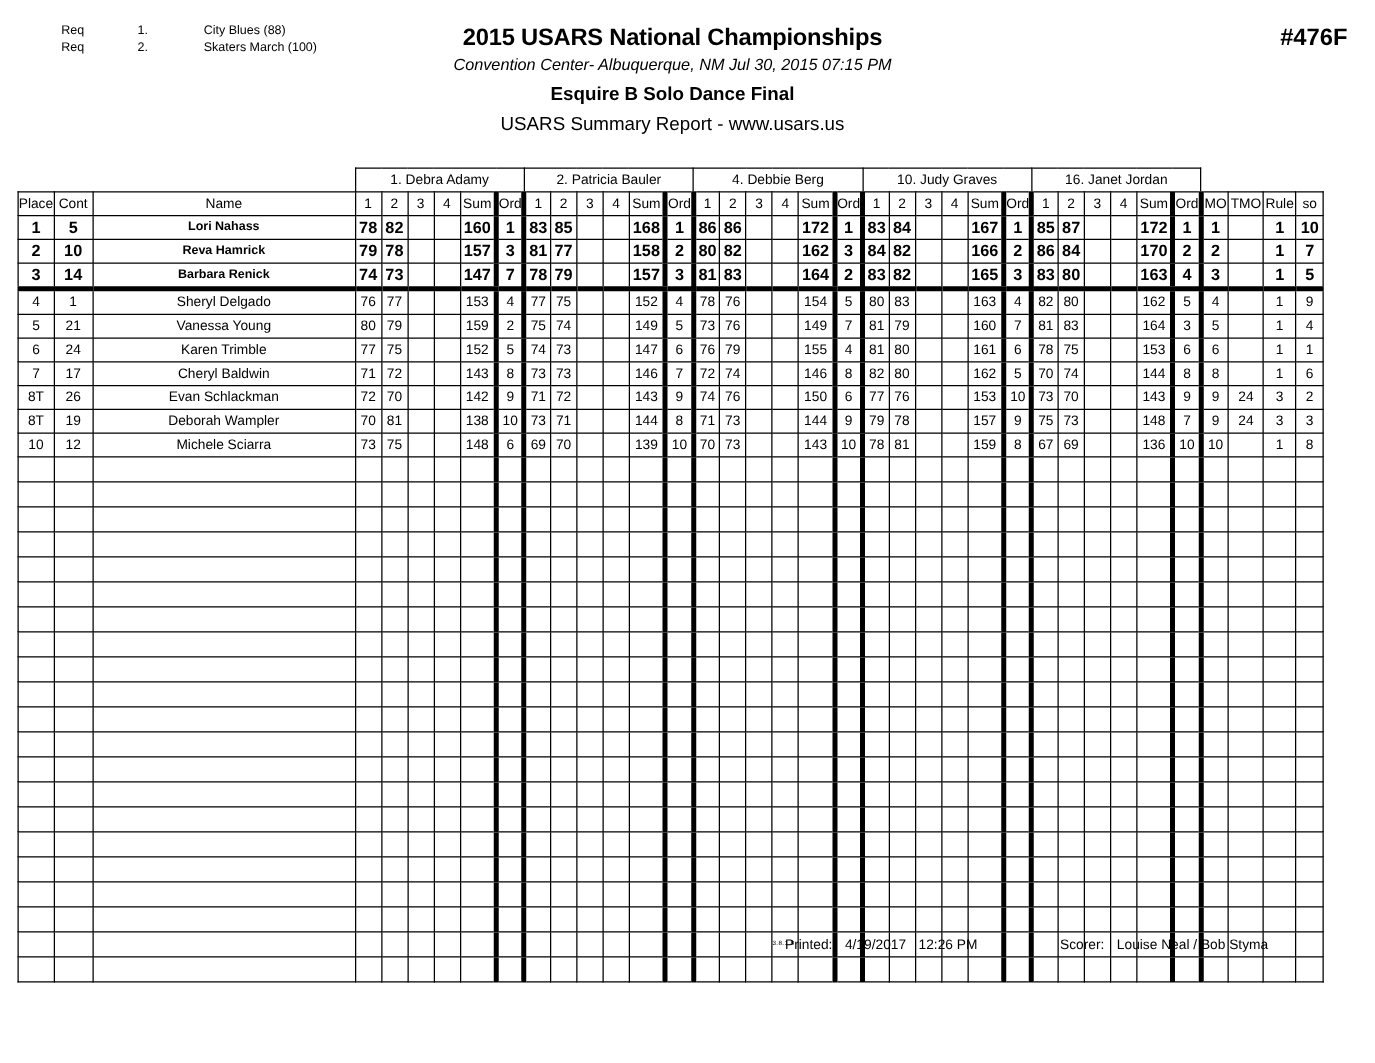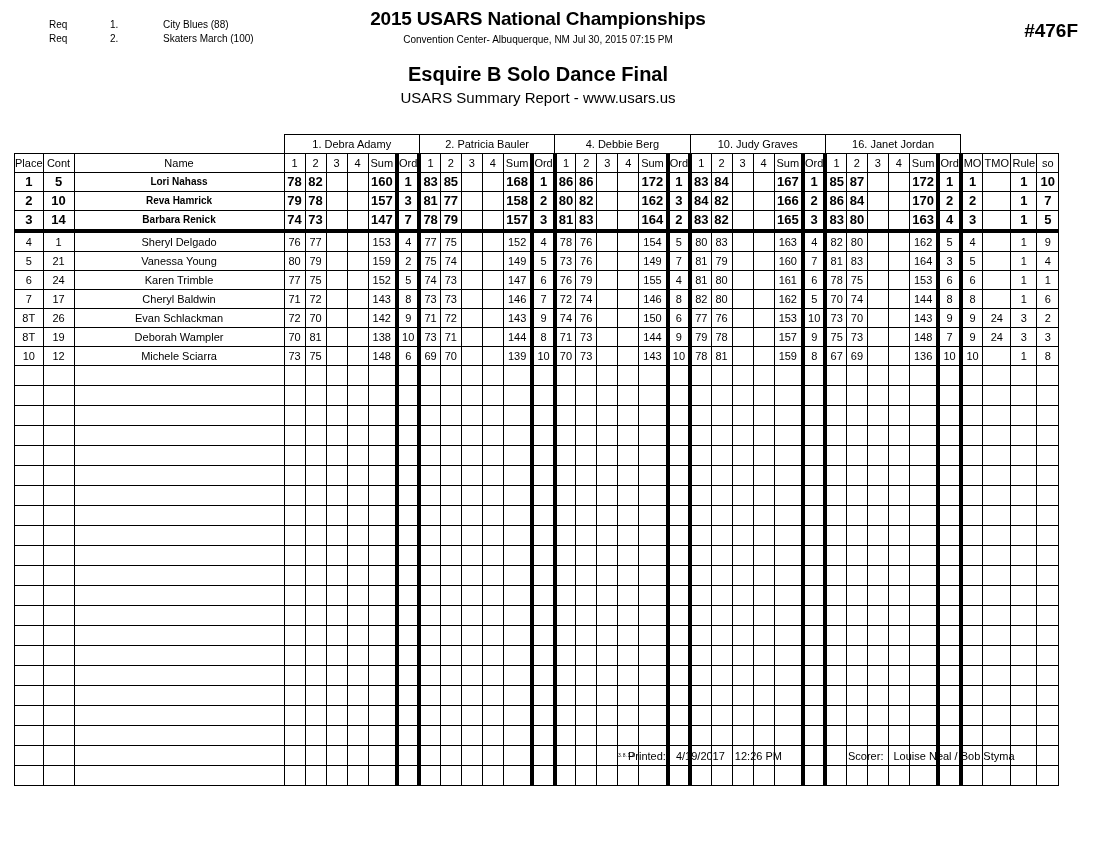--- a/index.html
+++ b/index.html
@@ -3,24 +3,24 @@
 <meta charset="utf-8">
 <style>
   html,body{margin:0;padding:0;background:#fff;}
   body{width:1100px;height:850px;font-family:"Liberation Sans",sans-serif;color:#000;position:relative;overflow:hidden;}
 
   .req-block{position:absolute;left:14px;top:18px;font-size:10px;line-height:14px;white-space:nowrap;}
   .req-line span{display:inline-block;padding-left:35px;}
   .req-lbl{width:26px;}
   .req-num{width:18px;}
 
-  .titles{position:absolute;left:0;top:8px;width:1076px;text-align:center;}
+  .titles{position:absolute;left:0;top:20px;width:1076px;text-align:center;}
   .t1{font-size:19px;font-weight:bold;letter-spacing:-.2px;line-height:22px;}
-  .t2{font-size:10px;line-height:20px;}
-  .t3{font-size:20px;font-weight:bold;line-height:24px;margin-top:12px;}
+  .t2{font-size:13px;line-height:20px;font-style:italic;}
+  .t3{font-size:15px;font-weight:bold;line-height:24px;margin-top:2px;}
   .t4{font-size:15px;line-height:20px;margin-top:2px;text-align:center;}
   .event-code{position:absolute;right:22px;top:20px;font-size:19px;font-weight:bold;}
 
   table.sheet{position:absolute;left:14px;top:134px;border-collapse:collapse;table-layout:fixed;}
   table.sheet td,table.sheet th{border:1px solid #000;padding:0;font-weight:normal;font-size:11px;
     text-align:center;height:18px;line-height:18px;overflow:hidden;white-space:nowrap;background:#fff;}
 
   .band-gap{border:0 !important;background:#fff !important;}
   td.band{font-size:11px;text-align:left;padding-left:6px;height:20px;line-height:20px;}
 

